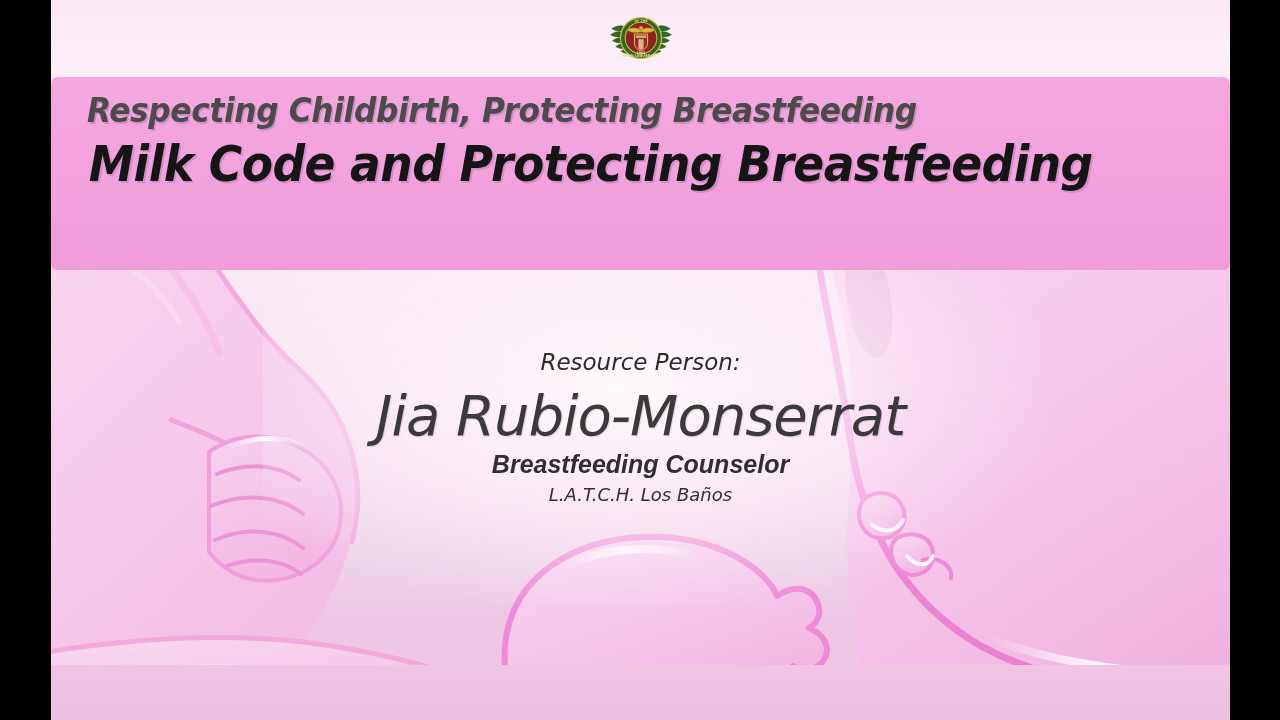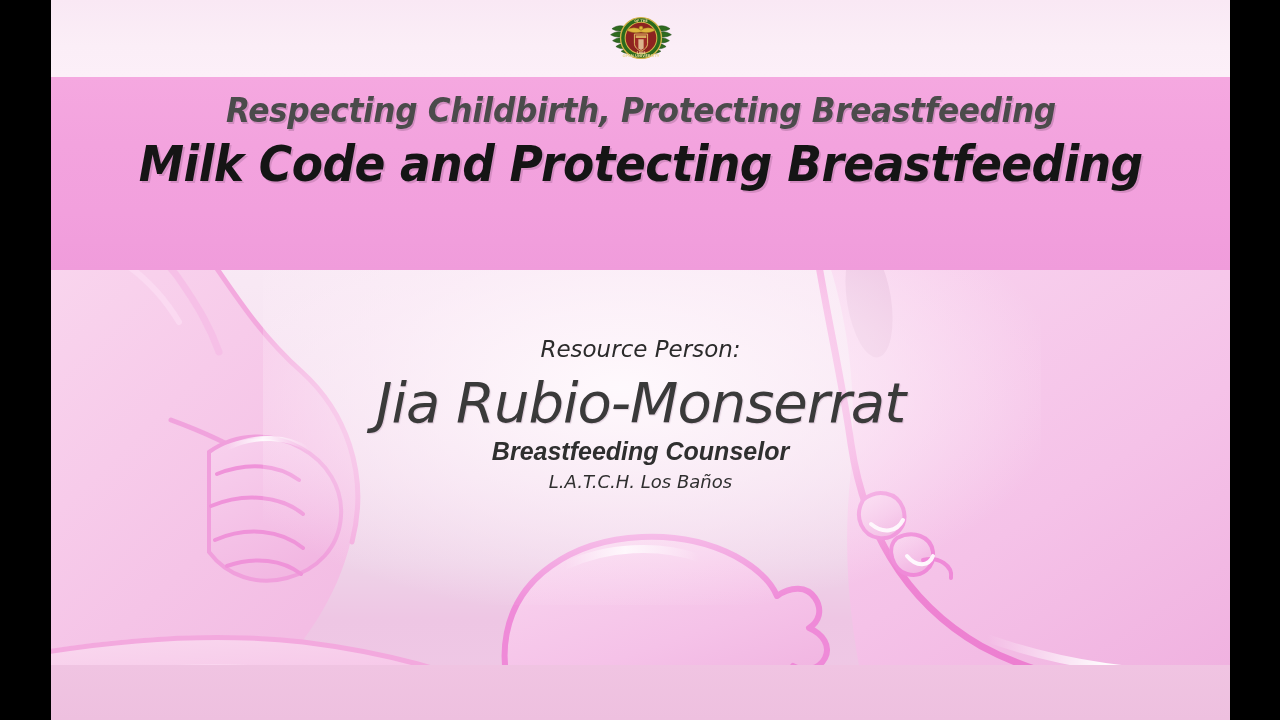--- a/index.html
+++ b/index.html
@@ -102,24 +102,25 @@
     top: 77px;
     height: 193px;
     background: linear-gradient(180deg,
         #f5a8e0 0%,
         #f3a3de 35%,
         #f2a0dd 70%,
         #f09cdb 100%);
     z-index: 22;
     display: flex;
     flex-direction: column;
-    align-items: center;
+    align-items: flex-start;
     justify-content: flex-start;
     padding-top: 16px;
     box-sizing: border-box;
+    border-radius: 7px;
   }
   .subtitle {
     font-family: "DejaVu Sans", sans-serif;
     font-size: 34px;
     font-weight: bold;
     font-style: italic;
     color: #4b4b4b;
     letter-spacing: -0.4px;
     transform: scaleX(0.92);
     text-shadow: 1.5px 1.5px 0 rgba(120,80,110,0.28);
@@ -137,21 +138,21 @@
     margin-top: 10px;
     text-shadow: 2px 2px 0 rgba(110,70,100,0.22);
     white-space: nowrap;
     line-height: 1.05;
   }
 
   
   .presenter {
     position: absolute;
     left: 0; right: 0;
-    top: 336px;
+    top: 349px;
     text-align: center;
     z-index: 30;
   }
   .res-label {
     font-family: "DejaVu Sans", sans-serif;
     font-size: 23px;
     font-style: italic;
     color: #2b2b2b;
     line-height: 1.2;
   }

